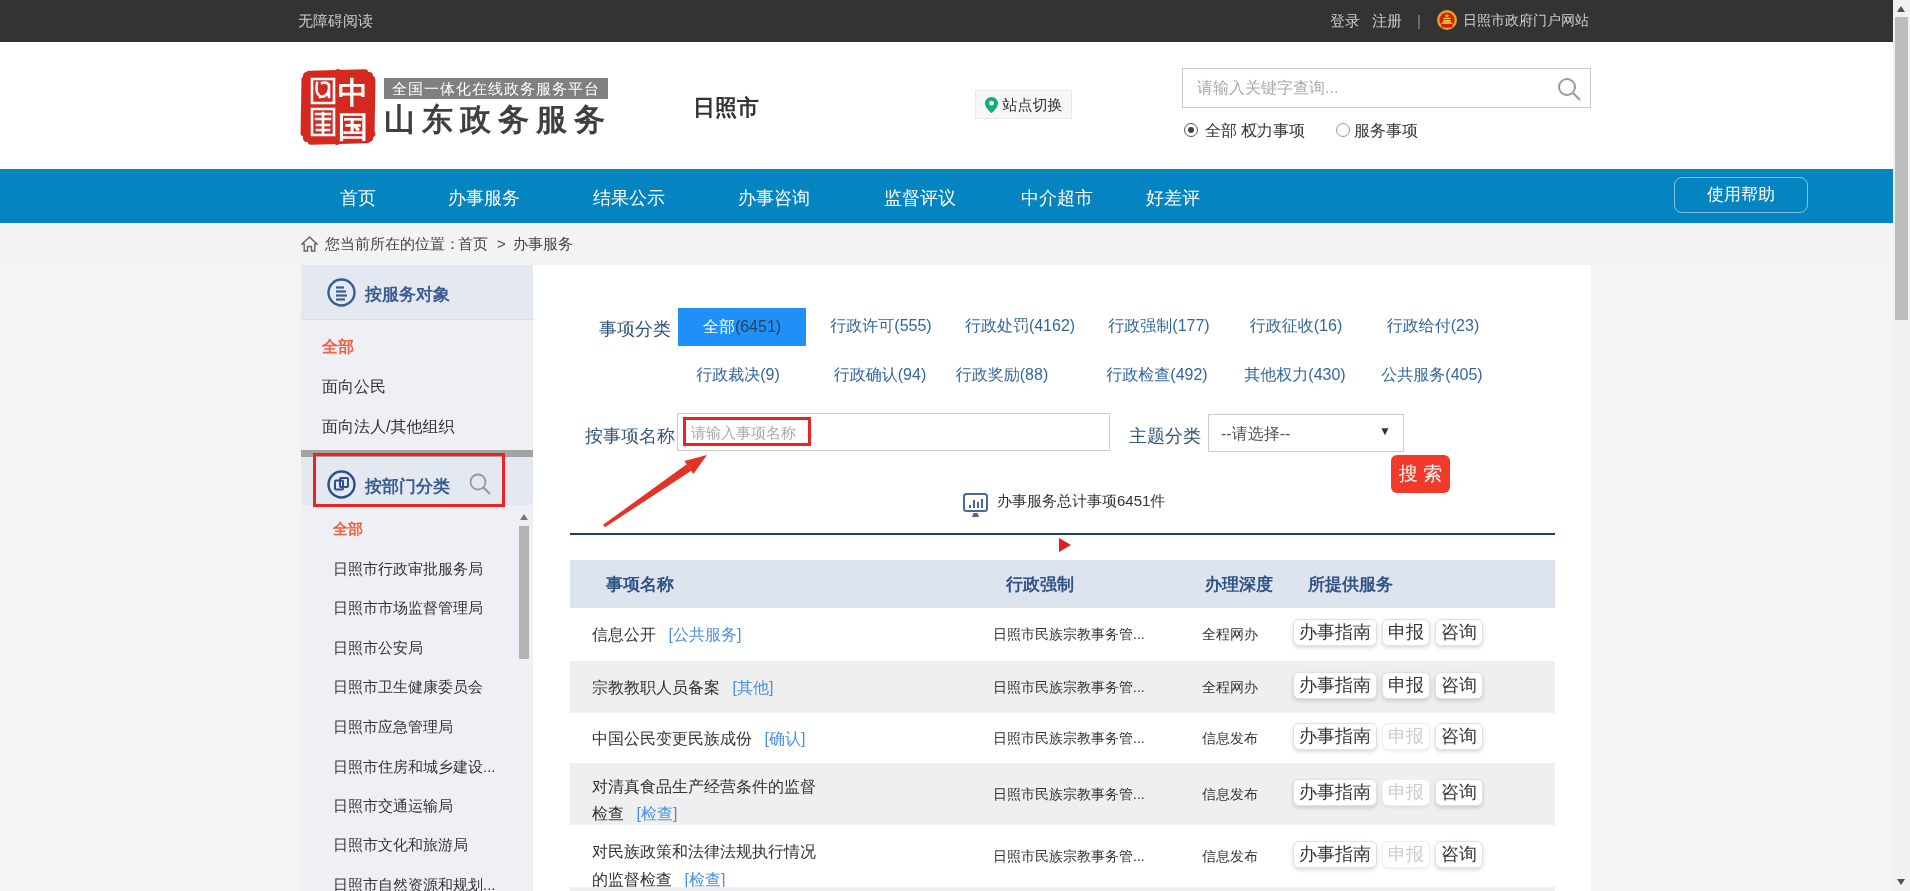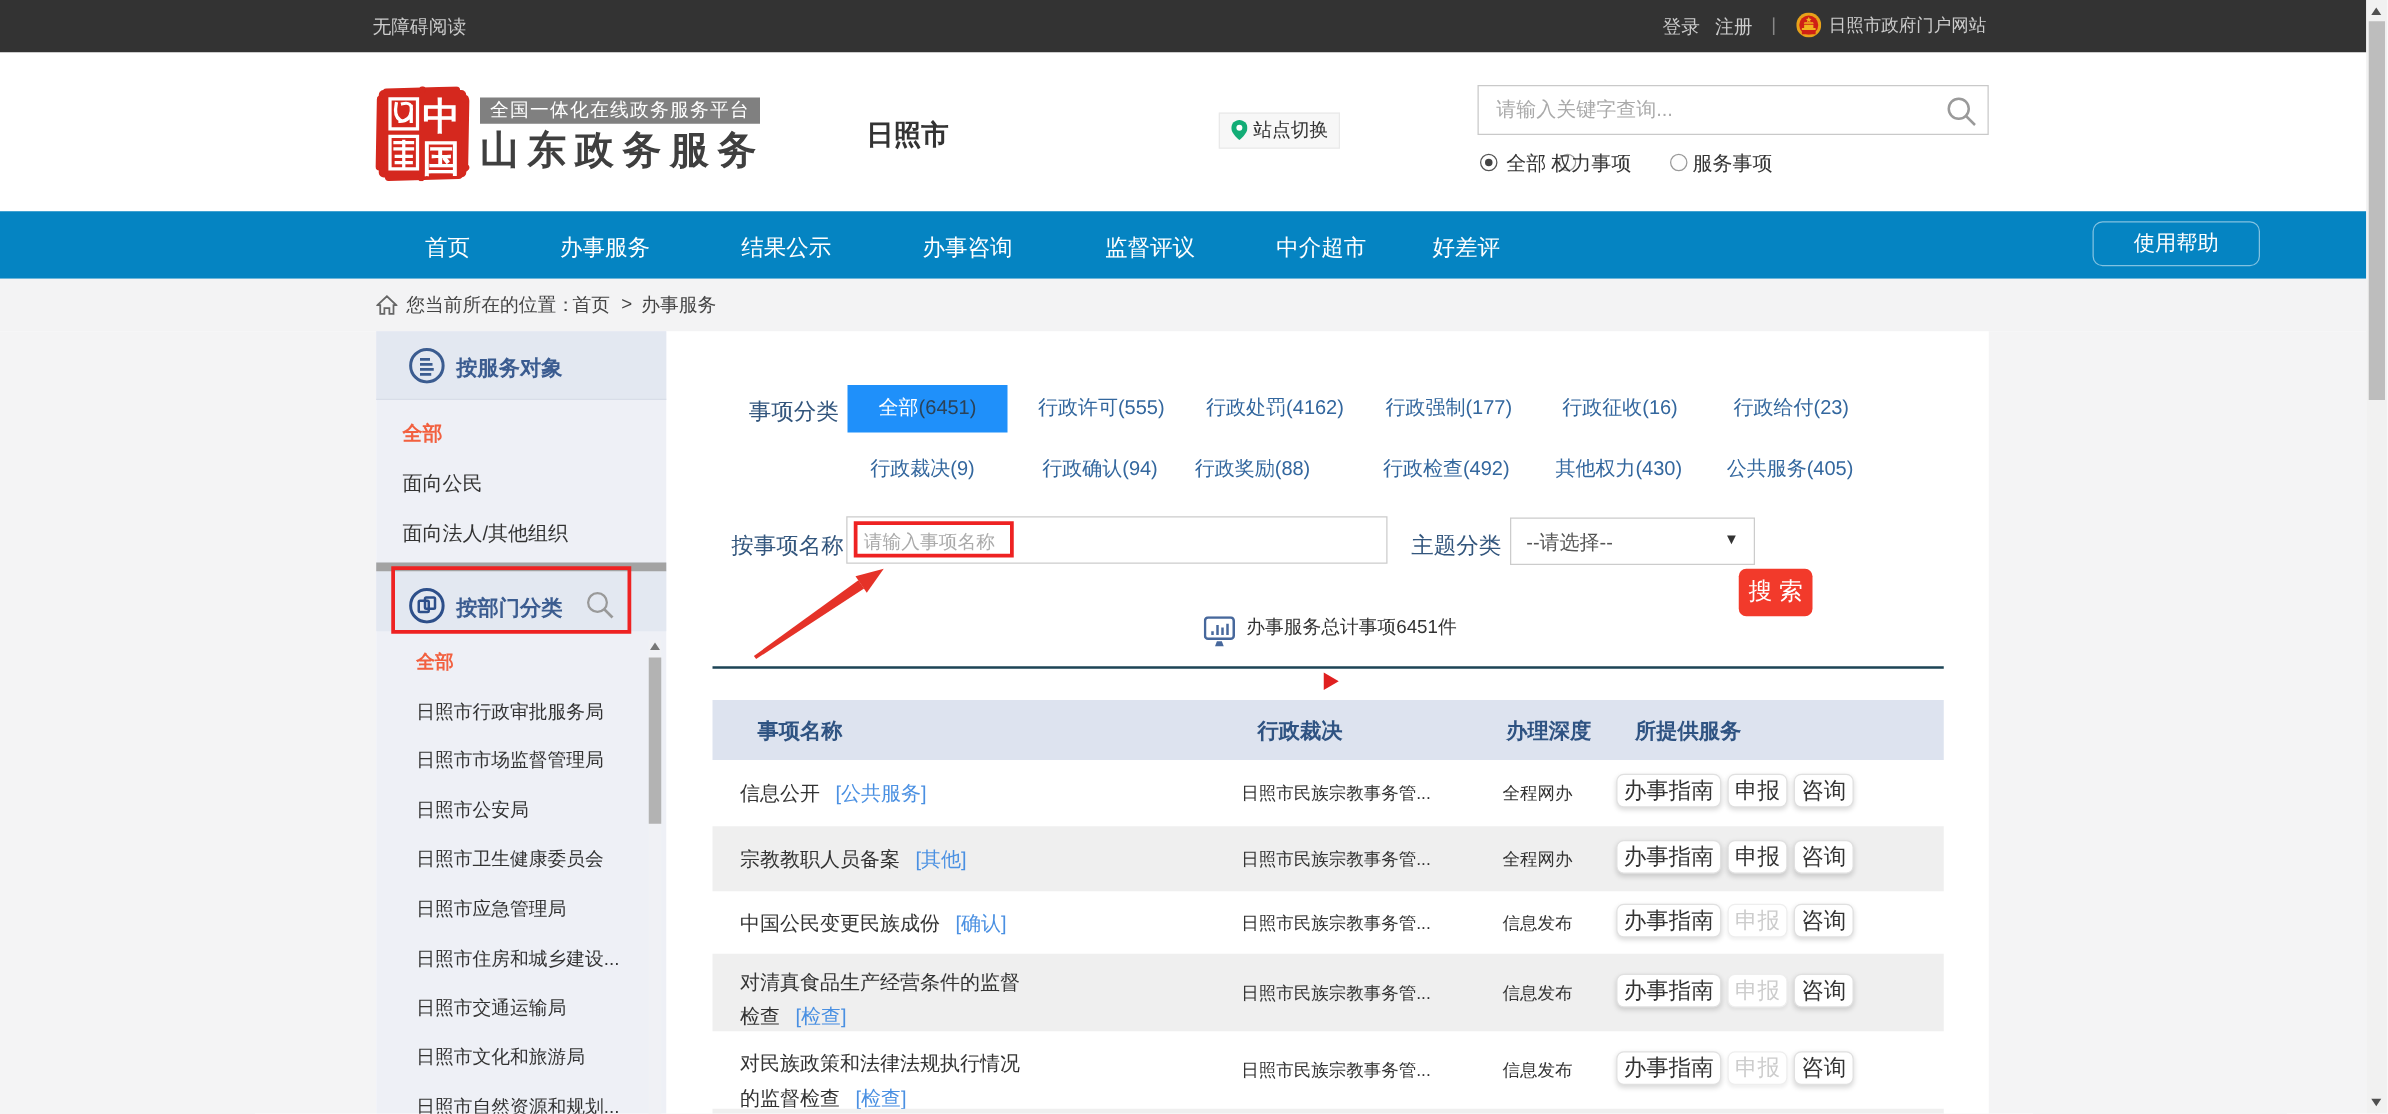--- a/index.html
+++ b/index.html
@@ -238,21 +238,21 @@
             <line x1="19" y1="15" x2="19" y2="6"></line>
           </g>
           <path d="M9 24 h7 l-1.5-4 h-4z" fill="#47689c"></path>
         </svg>
       <span class="stats">办事服务总计事项6451件</span>
       <div class="hrline"></div>
       <div class="redtri"></div>
 
       <div class="thead">
         <span class="th" style="left:36px;">事项名称</span>
-        <span class="th" style="left:436px;">行政裁决</span>
+        <span class="th" style="left:436px;">行政强制</span>
         <span class="th" style="left:635px;">办理深度</span>
         <span class="th" style="left:738px;">所提供服务</span>
       </div>
 
       <div class="trow" style="top:343px; height:53px;">
         <span class="c1" style="top:17px;">信息公开 <span class="blk" style="margin-left:8px;">[公共服务]</span></span>
         <span class="c2" style="top:18px;">日照市民族宗教事务管...</span>
         <span class="c3" style="top:18px;">全程网办</span>
         <span class="btnrow" style="top:11px;"><span class="btn">办事指南</span><span class="btn">申报</span><span class="btn">咨询</span></span>
       </div>

